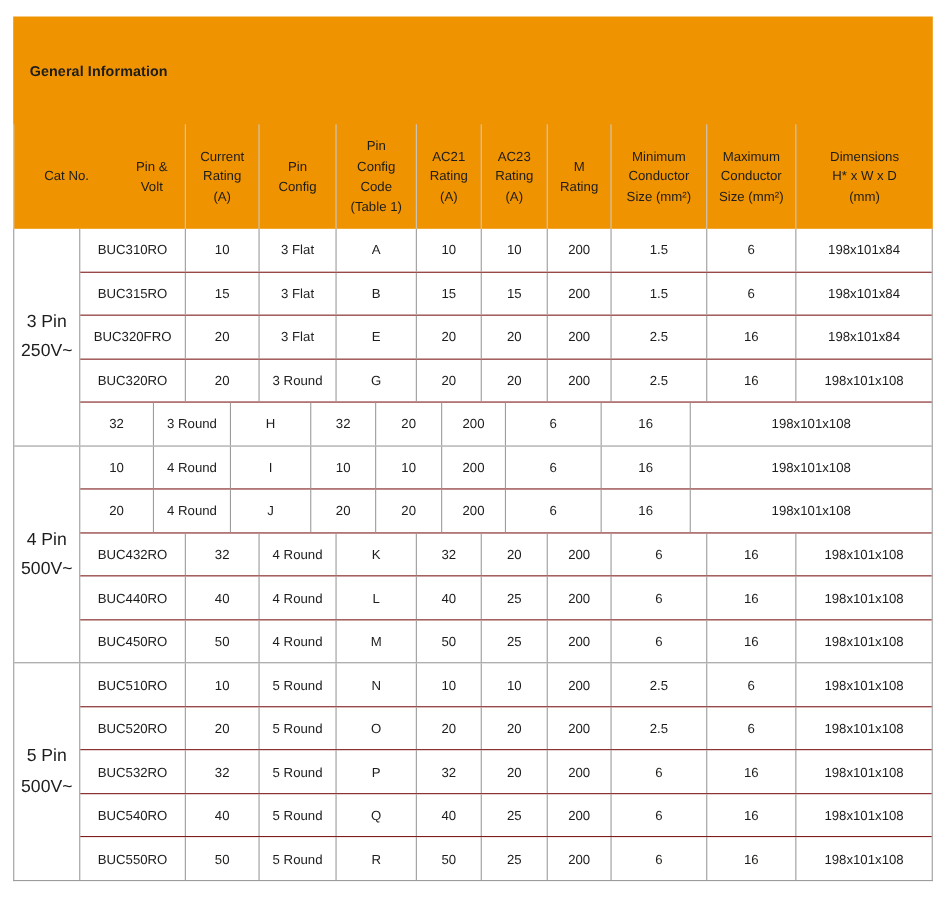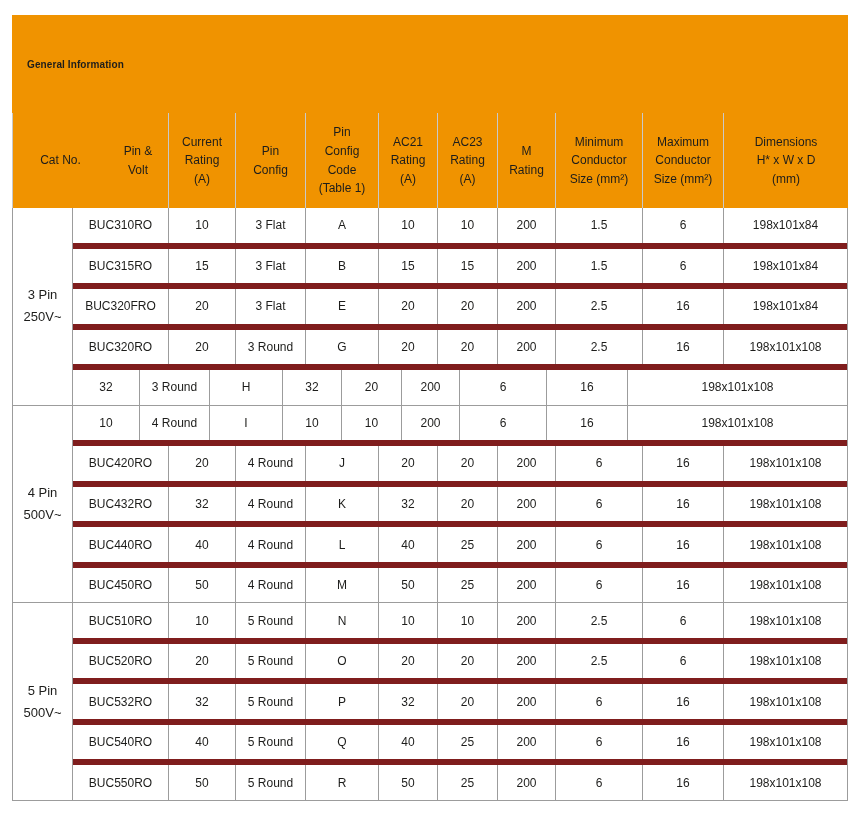--- a/index.html
+++ b/index.html
@@ -25,21 +25,21 @@
     height: 193px;
     background: #f09300;
   }
   .title {
     position: absolute;
     left: 0; top: 0;
     height: 98px;
     display: flex;
     align-items: center;
     padding-left: 15px;
-    font-size: 10px;
+    font-size: 13px;
     font-weight: bold;
     letter-spacing: 0.1px;
   }
   .header-row {
     position: absolute;
     left: 0; right: 0; bottom: 0;
     height: 95px;
     display: flex;
   }
   .hcell {
@@ -86,32 +86,32 @@
   .group:last-child { border-bottom: none; }
   .gpin {
     box-sizing: border-box;
     width: 60px;
     border-right: 1px solid #9c9c9c;
     display: flex;
     align-items: center;
     justify-content: center;
     text-align: center;
     white-space: pre-line;
-    font-size: 13px;
+    font-size: 16px;
     line-height: 1.7;
   }
   .grows {
     flex: 1;
     display: flex;
     flex-direction: column;
   }
   .brow {
     flex: 1;
     display: flex;
-    border-bottom: 6px solid #7f1d1d;
+    border-bottom: 1px solid #7f1d1d;
     min-height: 0;
   }
   .brow:last-child { border-bottom: none; }
   .bcell {
     box-sizing: border-box;
     border-right: 1px solid #9c9c9c;
     display: flex;
     align-items: center;
     justify-content: center;
     text-align: center;
@@ -246,21 +246,20 @@
               <div class="bcell w3">4 Round</div>
               <div class="bcell w4">I</div>
               <div class="bcell w5">10</div>
               <div class="bcell w6">10</div>
               <div class="bcell w7">200</div>
               <div class="bcell w8">6</div>
               <div class="bcell w9">16</div>
               <div class="bcell w10">198x101x108</div>
             </div>
             <div class="brow">
-              <div class="bcell w1">BUC420RO</div>
               <div class="bcell w2">20</div>
               <div class="bcell w3">4 Round</div>
               <div class="bcell w4">J</div>
               <div class="bcell w5">20</div>
               <div class="bcell w6">20</div>
               <div class="bcell w7">200</div>
               <div class="bcell w8">6</div>
               <div class="bcell w9">16</div>
               <div class="bcell w10">198x101x108</div>
             </div>

